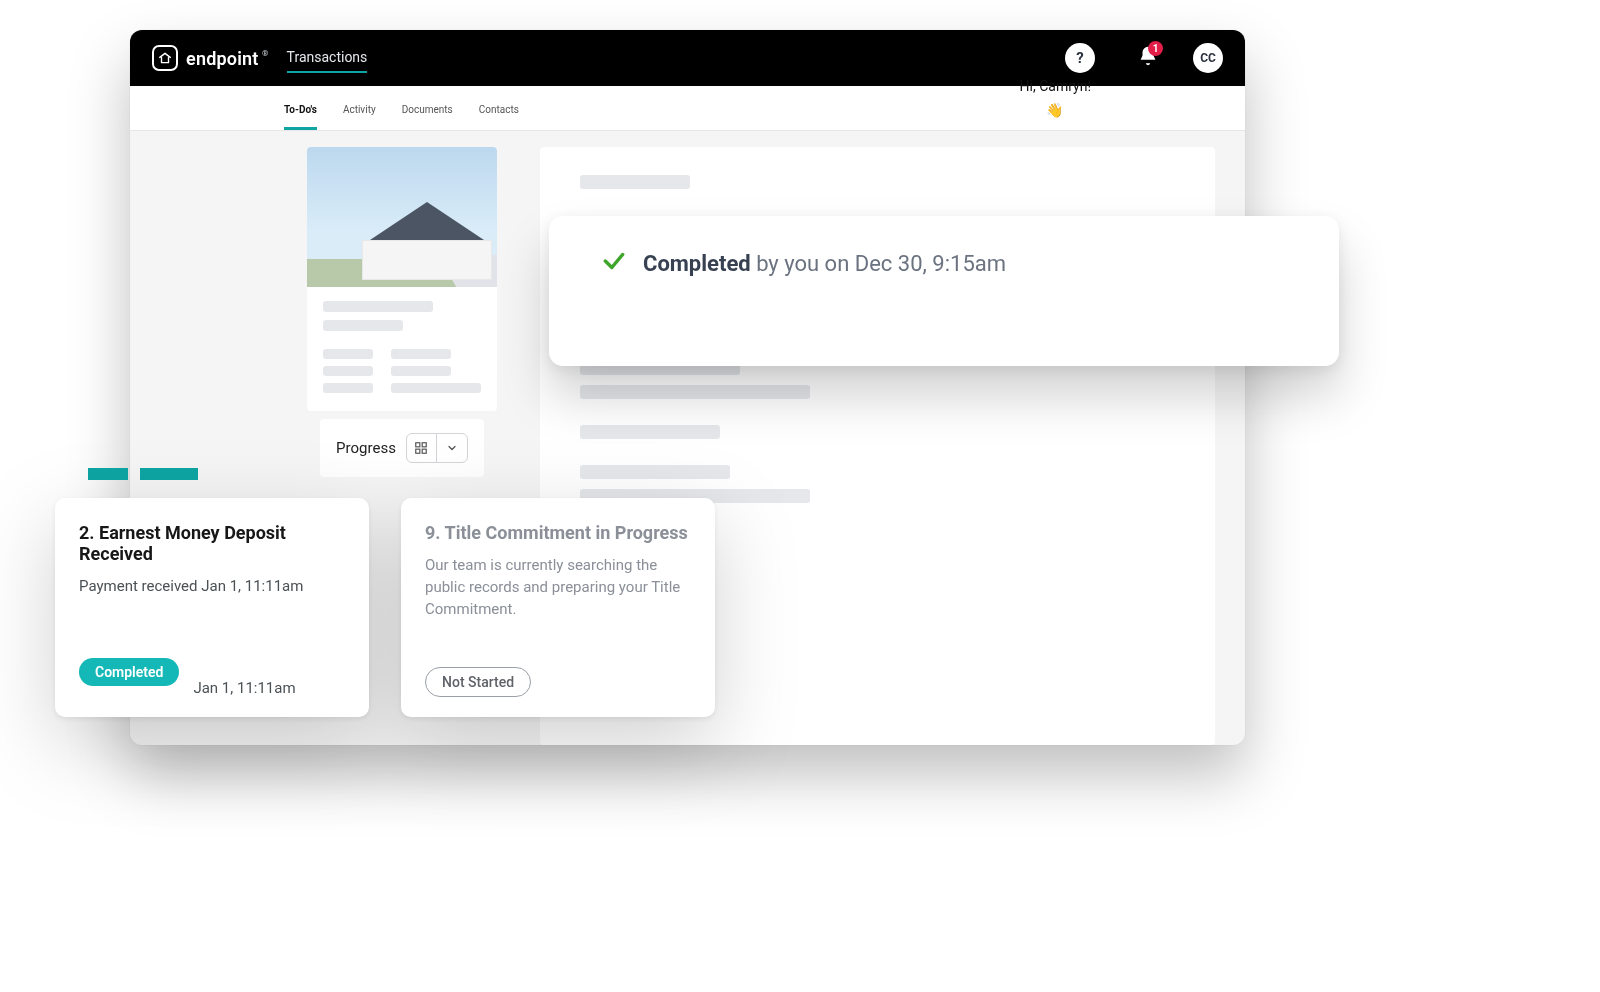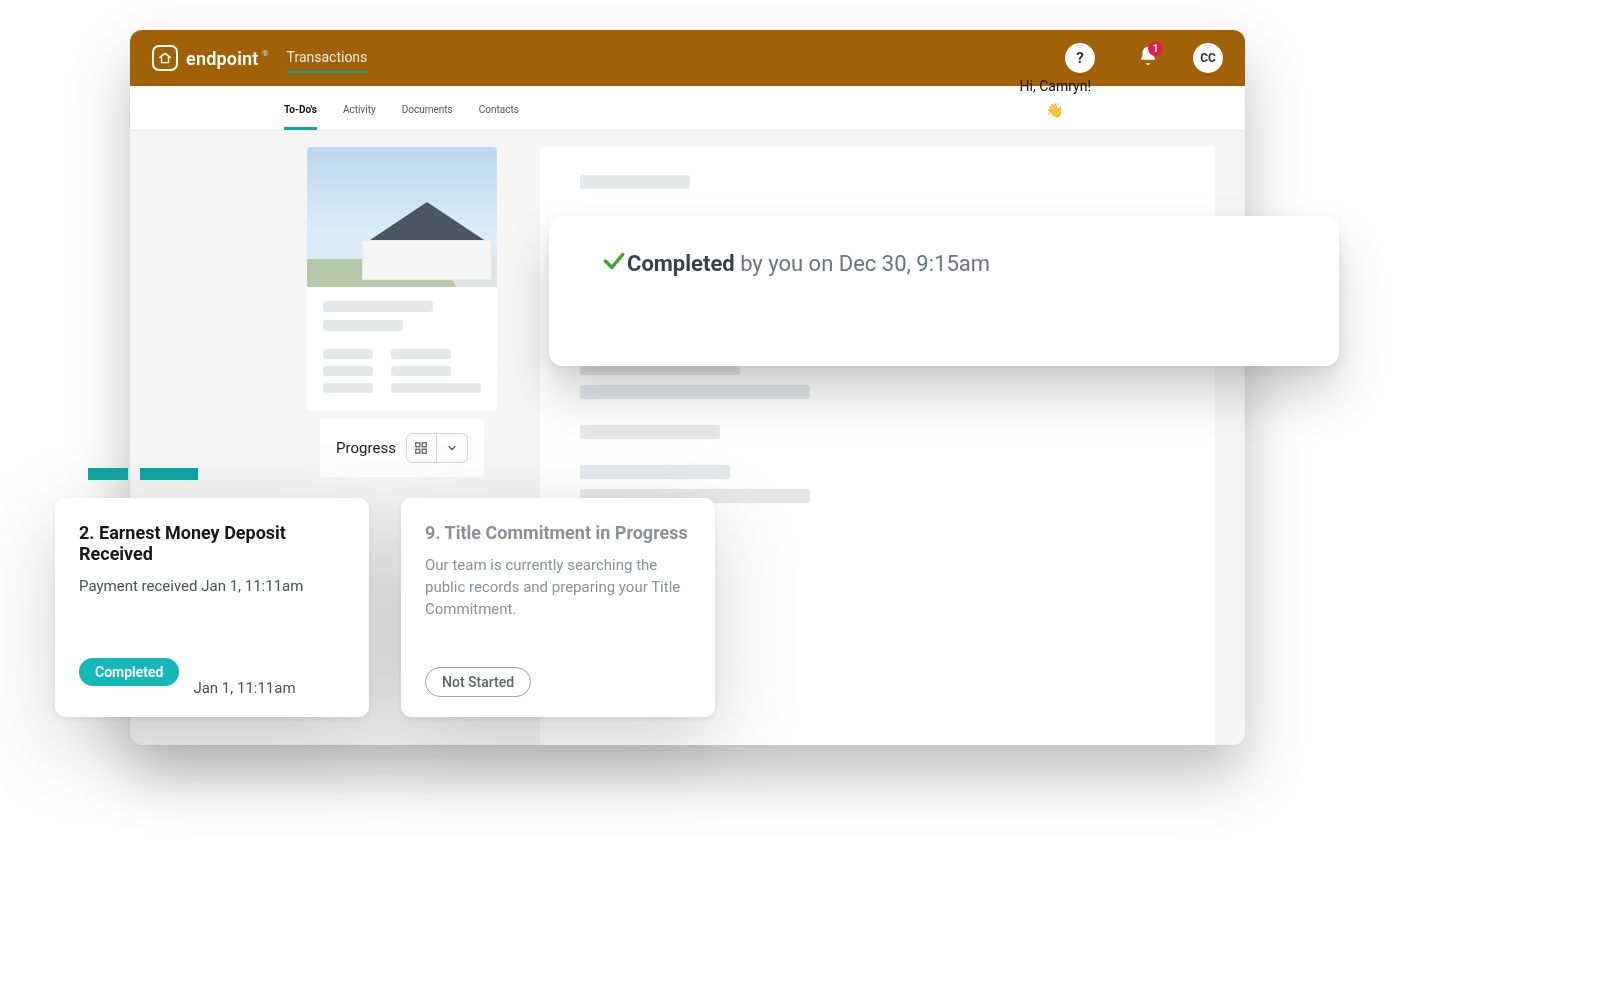--- a/index.html
+++ b/index.html
@@ -19,21 +19,21 @@
     width:1115px; height:715px;
     border-radius:12px;
     overflow:hidden;
     background:#f5f5f5;
     box-shadow: 0 30px 60px rgba(0,0,0,0.25), 0 0 0 1px rgba(0,0,0,0.02);
   }
 
   
   .topbar {
     height:56px;
-    background:#a16207;
+    background:#000000;
     display:flex;
     align-items:center;
     padding:0 22px;
     gap:28px;
     color:#fff;
   }
   .brand { display:flex; align-items:center; gap:8px; font-weight:600; font-size:18px; letter-spacing:.2px;}
   .brand-logo {
     width:26px;height:26px;border:2px solid #fff;border-radius:7px;
     display:flex;align-items:center;justify-content:center;
@@ -127,21 +127,21 @@
   .callout-lender {
     position:absolute;
     left:549px; top:216px;
     width:790px; height:150px;
     background:#fff; border-radius:14px;
     box-shadow: 0 30px 50px rgba(0,0,0,0.18), 0 4px 14px rgba(0,0,0,0.08);
     padding:32px 52px;
     display:flex;flex-direction:column;gap:16px;
   }
   .callout-lender h2{font-size:30px;font-weight:700;color:#171717;}
-  .callout-lender .row{display:flex;align-items:center;font-size:22px;color:#6b7280;text-align:center;}
+  .callout-lender .row{display:flex;align-items:center;gap:16px;font-size:22px;color:#6b7280;text-align:center;}
   .callout-lender .check svg{width:26px;height:26px;}
   .callout-lender .row b{color:#374151;font-weight:700;}
 
   
   .teal-strip{
     position:absolute; left:88px; top:468px; width:115px;height:12px;
     display:flex;gap:12px;
   }
   .teal-strip>span:nth-child(1){width:40px;height:100%;background:#0ea5a3;}
   .teal-strip>span:nth-child(2){width:58px;height:100%;background:#0ea5a3;}

